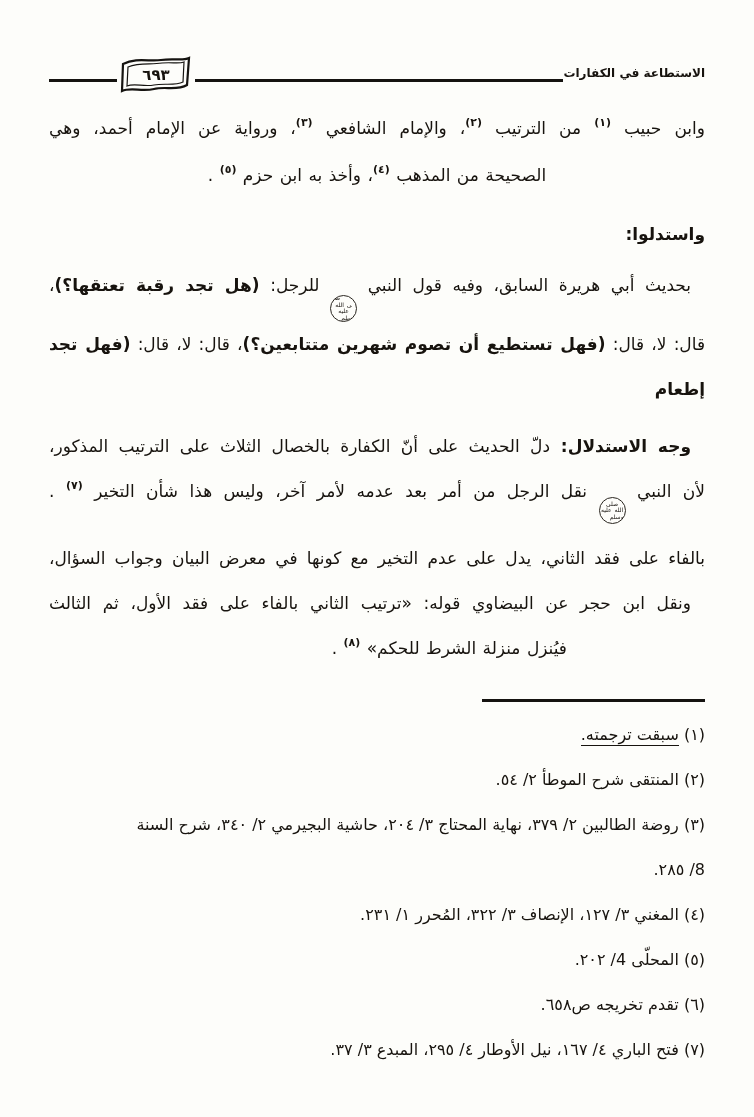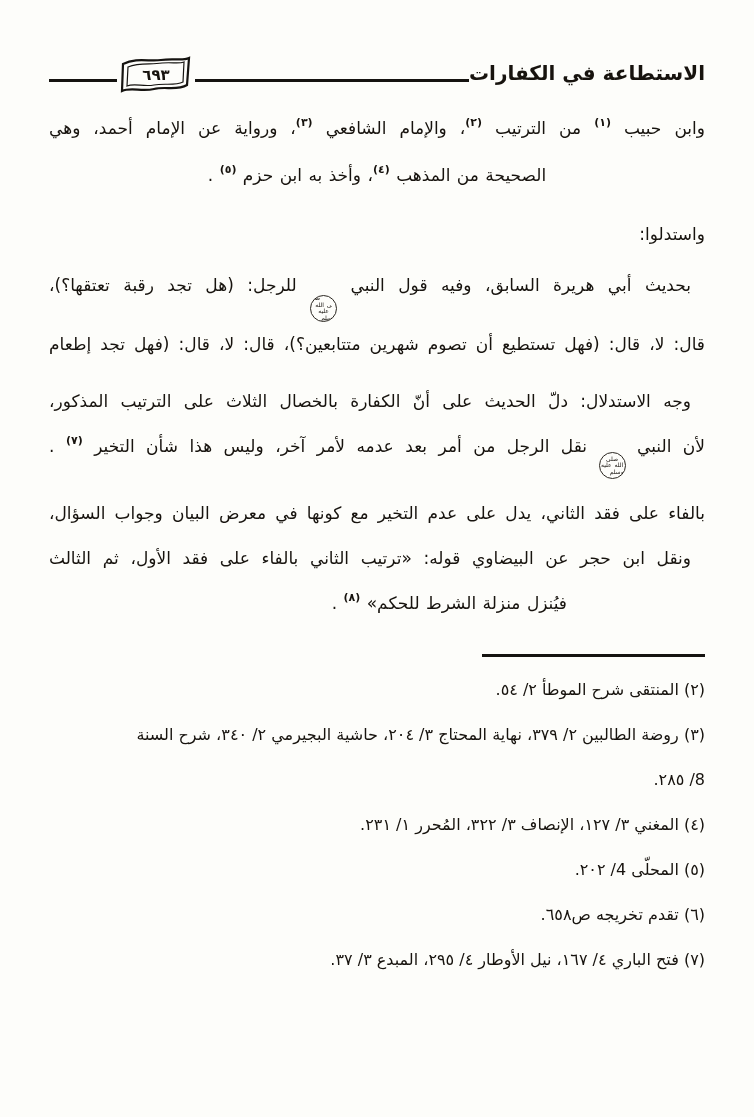--- a/index.html
+++ b/index.html
@@ -11,21 +11,21 @@
     color:#17130e;
     box-sizing:border-box;
     padding:52px 49px 0 49px;
     direction:rtl;
     font-family:"DejaVu Sans", sans-serif;
     overflow:hidden;
   }
   
   .header{display:flex;align-items:center;height:46px;}
   .header-title{
-    font-size:20px;font-weight:bold;
+    font-size:12px;font-weight:bold;
     letter-spacing:0;
     white-space:nowrap;
     padding-bottom:4px;
   }
   .rule{height:3px;background:#151310;align-self:center;margin-top:10px;}
   .rule-long{flex:1 1 auto;}
   .rule-short{width:68px;flex:0 0 auto;}
   .banner{flex:0 0 auto;margin-top:2px;}
   
   .body{margin-top:8px;font-size:17px;line-height:45px;}
@@ -37,21 +37,21 @@
   }
   .line.center{text-align:center;text-align-last:center;}
   .line.rpad1{text-align:right;text-align-last:right;padding-left:0;padding-right:228px;}
   .line.rpad2{text-align:left;text-align-last:right;padding-right:138px;}
   .line.start{text-align:right;text-align-last:right;}
   .line.indent{text-indent:14px;}
   .para{margin:0 0 12px 0;}
   .para.tight{margin-bottom:6px;}
   .heading-line{font-weight:bold;}
   
-  .seg-b{font-weight:normal;}
+  .seg-b{font-weight:bold;}
   .seg-sup{font-size:11px;position:relative;top:-8px;font-weight:bold;letter-spacing:0;}
   .seg-u{border-bottom:1.6px solid #17130e;padding-bottom:1px;}
   .seg-pbuh{
     display:inline-flex;align-items:center;justify-content:center;
     width:27px;height:27px;
     border:1px solid #2a2620;border-radius:50%;
     font-size:6px;line-height:6.5px;text-align:center;
     vertical-align:-9px;
     padding:1px;box-sizing:border-box;
     overflow:hidden;
@@ -103,20 +103,21 @@
     <div class="para">
       <div class="line"><span class="seg">بالفاء على فقد الثاني، يدل على عدم التخير مع كونها في معرض البيان وجواب السؤال،</span></div>
       <div class="line indent"><span class="seg">ونقل ابن حجر عن البيضاوي قوله: «ترتيب الثاني بالفاء على فقد الأول، ثم الثالث</span></div>
       <div class="line rpad2"><span class="seg">فيُنزل منزلة الشرط للحكم» </span><span class="seg-sup">(٨)</span><span class="seg"> .</span></div>
     </div>
 
   </div>
 
   <div class="footnotes">
     <div class="fn-sep"></div>
+    <div class="fn-line"><span class="seg">(١) </span><span class="seg-u">سبقت ترجمته.</span></div>
     <div class="fn-line"><span class="seg">(٢) المنتقى شرح الموطأ ٢/ ٥٤.</span></div>
     <div class="fn-line"><span class="seg">(٣) روضة الطالبين ٢/ ٣٧٩، نهاية المحتاج ٣/ ٢٠٤، حاشية البجيرمي ٢/ ٣٤٠، شرح السنة</span></div>
     <div class="fn-line rpad2"><span class="seg">8/ ٢٨٥.</span></div>
     <div class="fn-line"><span class="seg">(٤) المغني ٣/ ١٢٧، الإنصاف ٣/ ٣٢٢، المُحرر ١/ ٢٣١.</span></div>
     <div class="fn-line"><span class="seg">(٥) المحلّى 4/ ٢٠٢.</span></div>
     <div class="fn-line"><span class="seg">(٦) تقدم تخريجه ص٦٥٨.</span></div>
     <div class="fn-line"><span class="seg">(٧) فتح الباري ٤/ ١٦٧، نيل الأوطار ٤/ ٢٩٥، المبدع ٣/ ٣٧.</span></div>
 
   </div>
 

